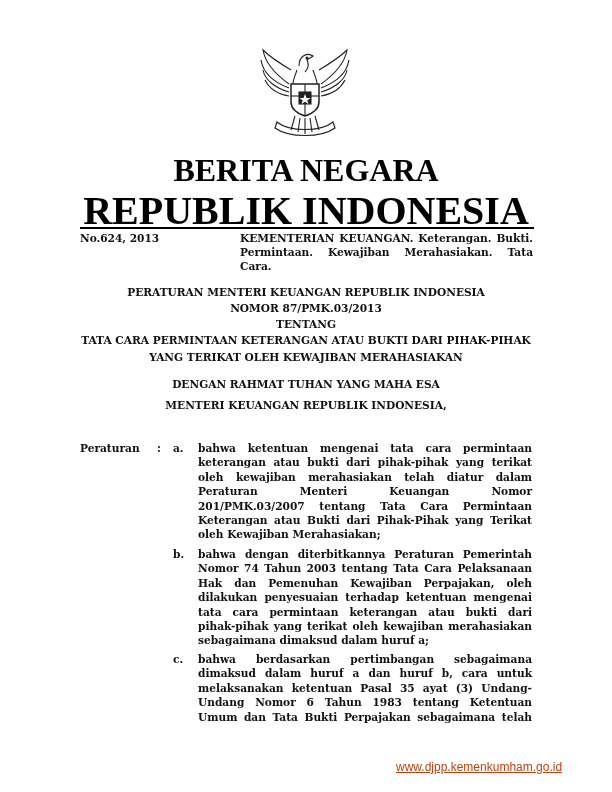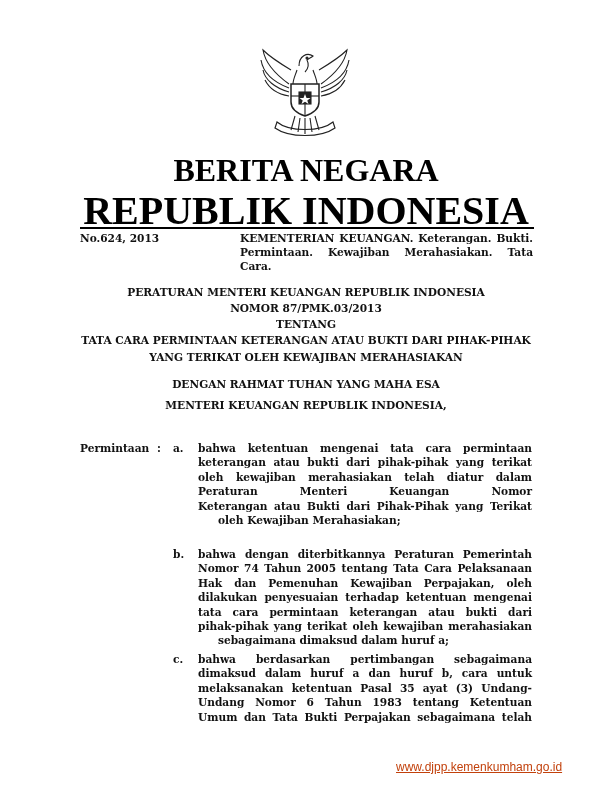--- a/index.html
+++ b/index.html
@@ -17,21 +17,21 @@
   .subject .l1 { text-align-last: justify; display: block; }
   .center { position: absolute; left: 60px; width: 492px; text-align: center; font-size: 10.6px; font-weight: bold;
             line-height: 15px; white-space: nowrap; }
   .consid { position: absolute; left: 80px; top: 441px; width: 452px; font-size: 10.6px; font-weight: bold; line-height: 14.4px; }
   .label { position: absolute; left: 0; top: 0; }
   .colon { position: absolute; left: 77px; top: 0; }
   .item { position: absolute; left: 93px; width: 359px; }
   .item .mark { position: absolute; left: 0; top: 0; }
   .item .txt { position: absolute; left: 25px; width: 334px; text-align: justify; }
   .item .txt span.ln { display: block; text-align: justify; text-align-last: justify; }
-  .item .txt span.ln.last { text-align-last: left; margin-left: 20px; }
+  .item .txt span.ln.last { text-align-last: left; }
   .footer { position: absolute; left: 396px; top: 760px; font-family: "Liberation Sans", sans-serif;
             font-size: 12px; color: #c2410c; text-decoration: underline; }
 </style>
 </head>
 <body>
 
 <div class="emblem">
   <svg width="100" height="100" viewBox="0 0 100 100">
     <g fill="none" stroke="#222" stroke-width="1.1">
 
@@ -76,40 +76,41 @@
 
 <div class="center" style="top:285px">PERATURAN MENTERI KEUANGAN REPUBLIK INDONESIA</div>
 <div class="center" style="top:301px">NOMOR  87/PMK.03/2013</div>
 <div class="center" style="top:317px">TENTANG</div>
 <div class="center" style="top:333px">TATA CARA PERMINTAAN KETERANGAN ATAU BUKTI DARI PIHAK-PIHAK</div>
 <div class="center" style="top:350px">YANG TERIKAT OLEH KEWAJIBAN MERAHASIAKAN</div>
 <div class="center" style="top:377px">DENGAN RAHMAT TUHAN YANG MAHA ESA</div>
 <div class="center" style="top:398px">MENTERI KEUANGAN REPUBLIK INDONESIA,</div>
 
 <div class="consid">
-  <span class="label">Permintaan</span>
+  <span class="label">Peraturan</span>
   <span class="colon">:</span>
 
   <div class="item" style="top:0">
     <span class="mark">a.</span>
     <div class="txt">
       <span class="ln">bahwa ketentuan mengenai tata cara permintaan</span>
       <span class="ln">keterangan atau bukti dari pihak-pihak yang terikat</span>
       <span class="ln">oleh kewajiban merahasiakan telah diatur dalam</span>
       <span class="ln">Peraturan Menteri Keuangan Nomor</span>
+      <span class="ln">201/PMK.03/2007 tentang Tata Cara Permintaan</span>
       <span class="ln">Keterangan atau Bukti dari Pihak-Pihak yang Terikat</span>
       <span class="ln last">oleh Kewajiban Merahasiakan;</span>
     </div>
   </div>
 
   <div class="item" style="top:106px">
     <span class="mark">b.</span>
     <div class="txt">
       <span class="ln">bahwa dengan diterbitkannya Peraturan Pemerintah</span>
-      <span class="ln">Nomor 74 Tahun 2005 tentang Tata Cara Pelaksanaan</span>
+      <span class="ln">Nomor 74 Tahun 2003 tentang Tata Cara Pelaksanaan</span>
       <span class="ln">Hak dan Pemenuhan Kewajiban Perpajakan, oleh</span>
       <span class="ln">dilakukan penyesuaian terhadap ketentuan mengenai</span>
       <span class="ln">tata cara permintaan keterangan atau bukti dari</span>
       <span class="ln">pihak-pihak yang terikat oleh kewajiban merahasiakan</span>
       <span class="ln last">sebagaimana dimaksud dalam huruf a;</span>
     </div>
   </div>
 
   <div class="item" style="top:211px">
     <span class="mark">c.</span>

